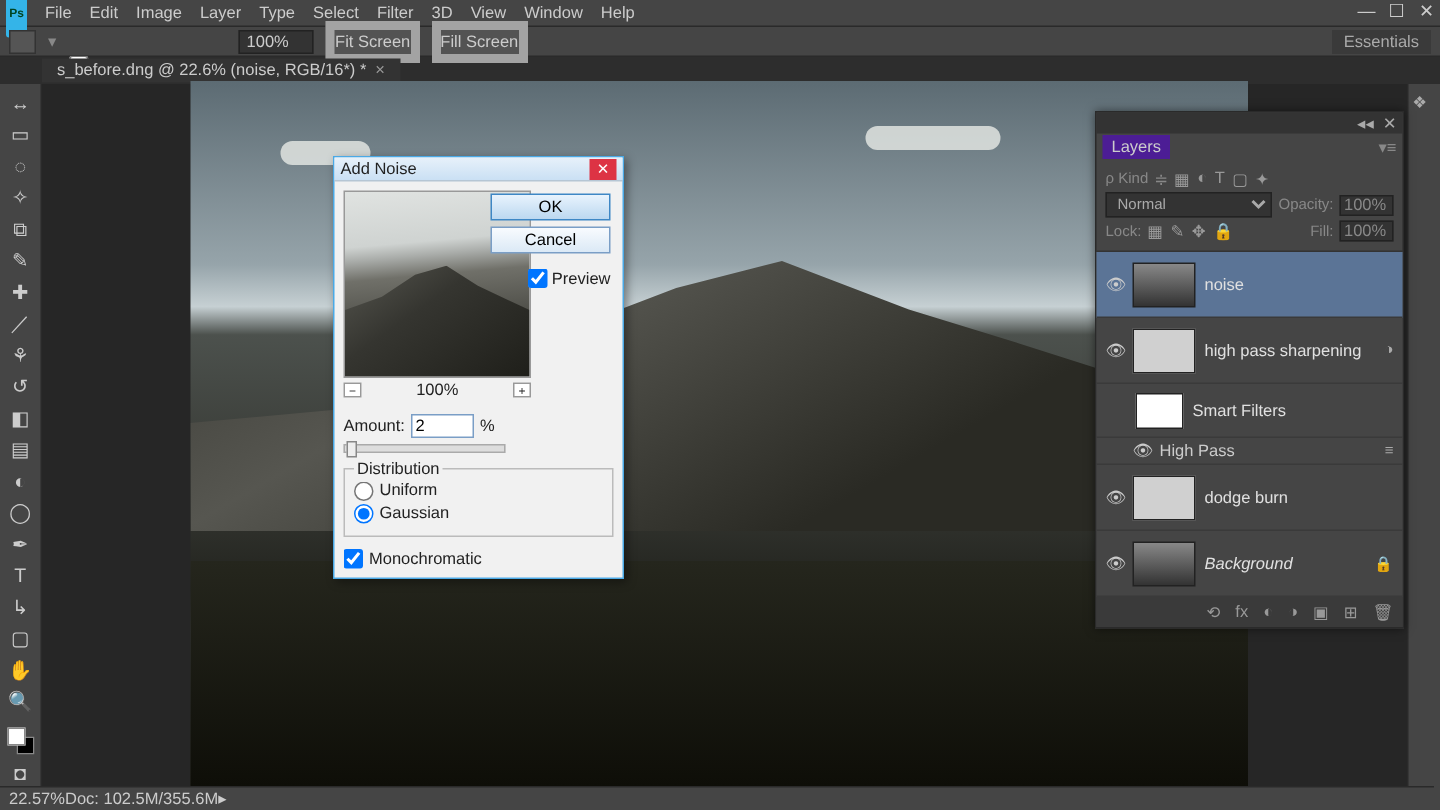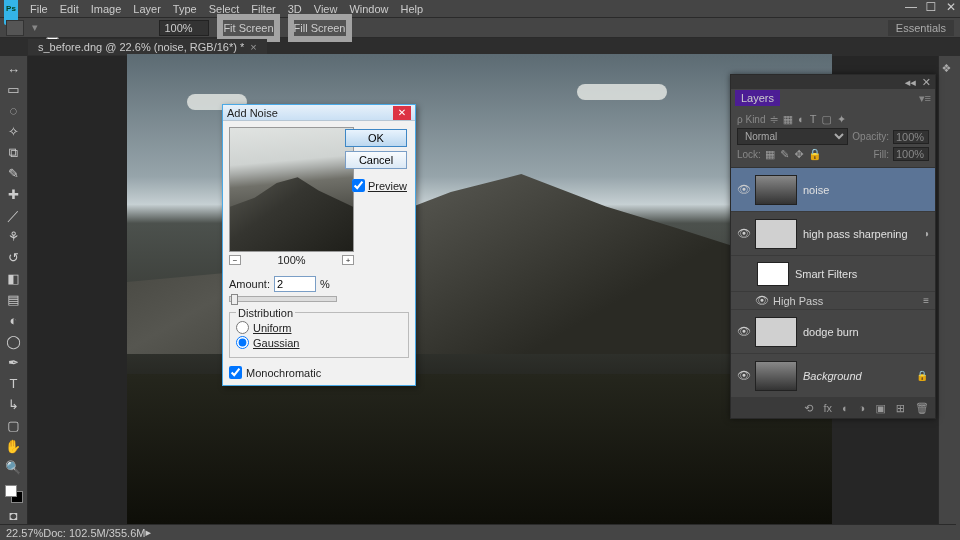--- a/index.html
+++ b/index.html
@@ -40,26 +40,26 @@
 .dlg-preview { width: 125px; height: 125px; background: linear-gradient(175deg,#e0e3e1 0%,#cfd3d1 28%,#a9aca9 35%,#707069 45%,#4e4e48 68%,#2b2b24 85%,#181813 100%); border: 1px solid #999; position: relative; }
 .dlg-preview::before { content:""; position:absolute; left:0; right:0; bottom:0; height:60%; background: linear-gradient(145deg,#575750 0%,#353530 40%,#1f1f1a 100%); clip-path: polygon(0 40%,20% 28%,38% 8%,55% 0%,72% 18%,100% 40%,100% 100%,0 100%); }
 .zoom-row { display: flex; align-items: center; justify-content: space-between; width: 125px; margin-top: 2px; }
 .zoom-btn { width: 12px; height: 10px; border: 1px solid #999; background: #fff; font-size: 8px; display: flex; align-items: center; justify-content: center; }
 .amount-row { display: flex; align-items: center; gap: 4px; margin-top: 10px; }
 .amount-input { width: 42px; border: 1px solid #7a9ec6; background: #fff; padding: 1px 2px; }
 .slider { width: 108px; height: 6px; background: #ddd; border: 1px solid #aaa; position: relative; margin-top: 4px; }
 .slider-thumb { position: absolute; top: -3px; left: 1px; width: 7px; height: 11px; background: #eee; border: 1px solid #888; }
 .fieldset { border: 1px solid #bbb; margin-top: 10px; padding: 6px; }
 .legend { background: #f1f1f1; margin-top: -12px; width: fit-content; padding: 0 2px; font-size: 11px; }
-.radio-row { display: flex; align-items: center; gap: 4px; margin: 2px 0; text-decoration: underline; }
+.radio-row { display: flex; align-items: flex-start; gap: 4px; margin: 2px 0; }
 .check-row { display: flex; align-items: center; gap: 4px; margin-top: 8px; }
 .dlg-btns { position: absolute; right: 8px; top: 24px; display: flex; flex-direction: column; gap: 4px; align-items: flex-end; }
-.dlg-btn { width: 62px; height: 18px; border: 1px solid #7a9ec6; background: linear-gradient(180deg,#f8fbfe,#dbe9f6); font-size: 11px; display: flex; align-items: center; justify-content: center; }
+.dlg-btn { width: 80px; height: 18px; border: 1px solid #7a9ec6; background: linear-gradient(180deg,#f8fbfe,#dbe9f6); font-size: 11px; display: flex; align-items: center; justify-content: center; }
 .dlg-btn.ok { background: linear-gradient(180deg,#e8f3fd,#bcd8f0); border: 1px solid #3e87c5; }
-.dlg-prev-check { display:flex; align-items:center; gap:3px; margin-top: 6px; font-size: 11px; text-decoration: underline; }
+.dlg-prev-check { display:flex; align-items:center; gap:3px; margin-top: 6px; font-size: 11px; }
 .layers-panel { position: absolute; right: 24px; top: 74px; width: 206px; background: #454545; border: 1px solid #2a2a2a; box-shadow: 0 0 6px rgba(0,0,0,.5); }
 .panel-title-row { height: 14px; background: #333; display: flex; align-items: center; justify-content: end; padding: 0 4px; gap: 6px; color: #aaa; font-size: 9px; }
 .panel-tabs { height: 18px; display: flex; align-items: center; padding: 0 4px; }
 .panel-tab { padding: 2px 6px; color: #ccc; background: #4c1d95; }
 .panel-controls { padding: 4px 6px; border-bottom: 1px solid #333; }
 .pc-row { display: flex; align-items: center; gap: 4px; margin: 2px 0; }
 .pc-select { flex: 1; background: #333; border: 1px solid #222; color: #aaa; padding: 1px 3px; font-size: 10px; }
 .pc-icons { display: flex; gap: 5px; color: #999; font-size: 10px; }
 .pc-label { color: #888; font-size: 10px; }
 .pc-field { width: 36px; background: #333; border: 1px solid #222; color: #888; padding: 0 2px; }

